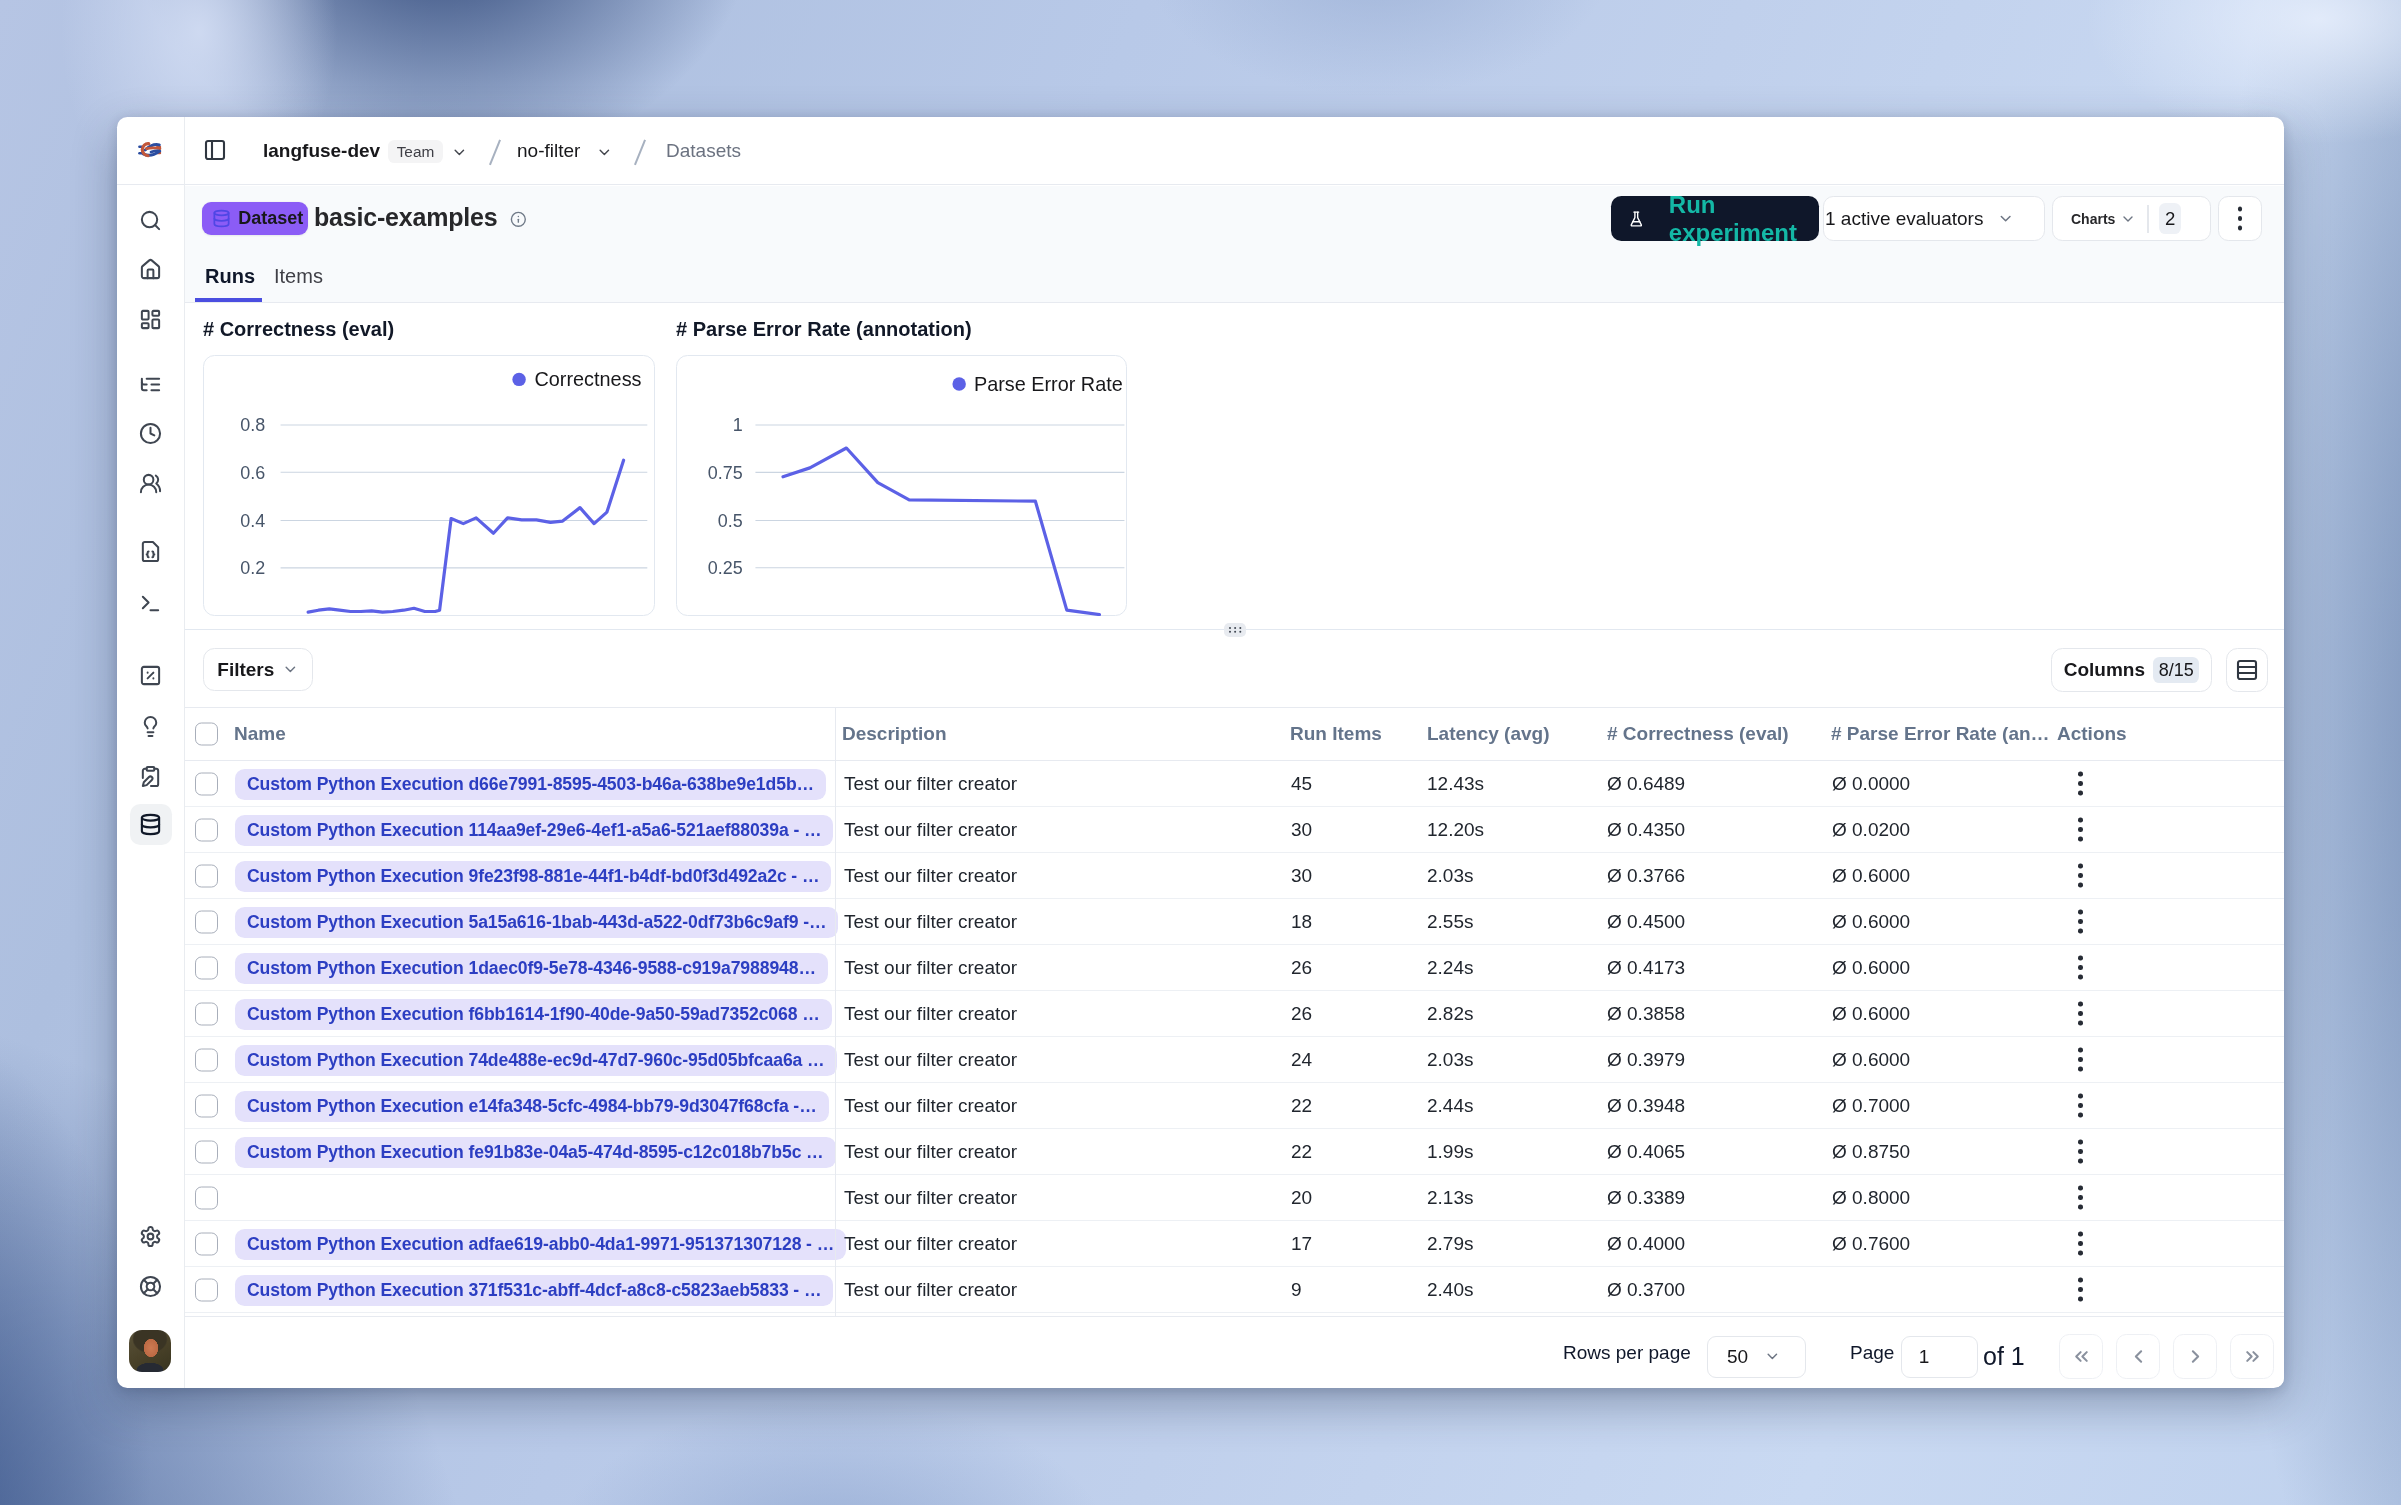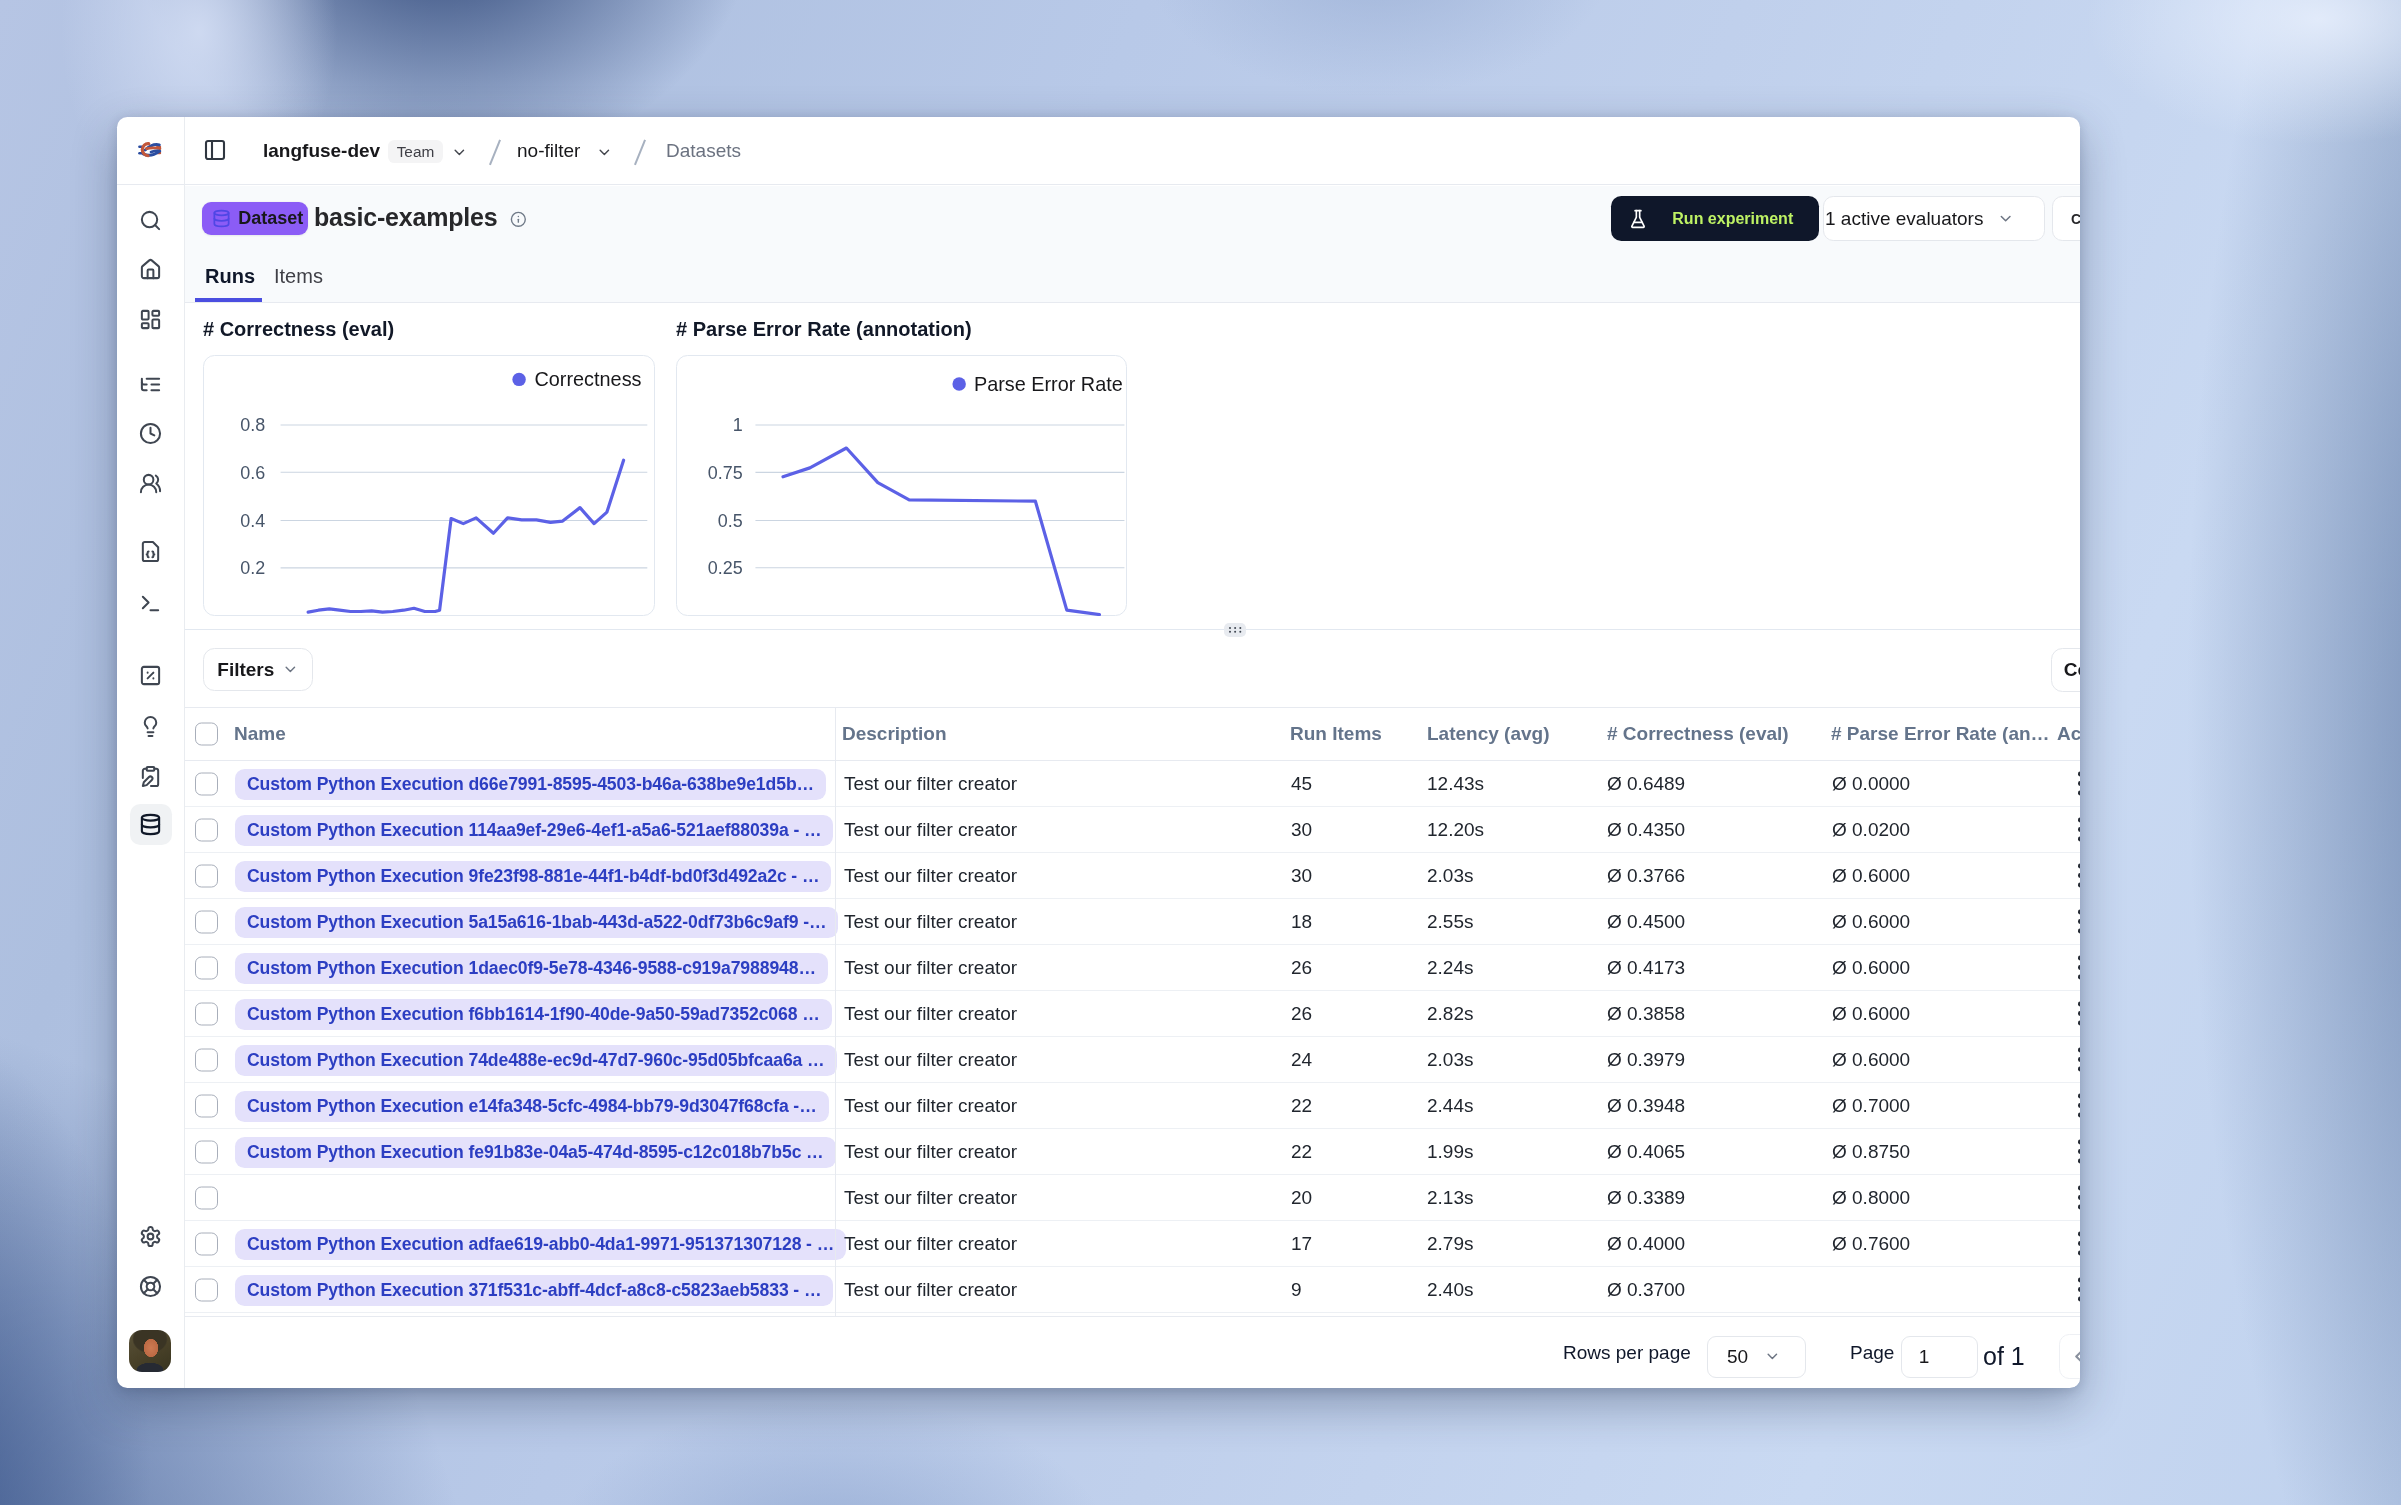--- a/index.html
+++ b/index.html
@@ -9,21 +9,21 @@
  radial-gradient(333px 179px at 2319px 19px, rgba(230,238,252,.9), rgba(230,238,252,0) 70%),
  radial-gradient(192px 269px at 199px 32px, rgba(208,219,242,.95), rgba(208,219,242,0) 72%),
  radial-gradient(487px 384px at 442px -77px, rgba(45,69,118,1), rgba(45,69,118,0) 64%),
  radial-gradient(961px 961px at -192px 1679px, rgba(52,80,135,1), rgba(52,80,135,0) 70%),
  radial-gradient(397px 218px at 833px 1551px, rgba(130,155,200,.6), rgba(130,155,200,0) 70%),
  radial-gradient(461px 1474px at 2556px 705px, rgba(90,117,161,.97), rgba(90,117,161,0) 80%),
  radial-gradient(333px 192px at 1378px -38px, rgba(152,173,211,.7), rgba(152,173,211,0) 70%),
  radial-gradient(269px 577px at -51px 1474px, rgba(55,80,130,.55), rgba(55,80,130,0) 75%),
  linear-gradient(112deg,#b6c5e4 0%,#adbfdf 15%,#b8c9e8 38%,#c0d0ec 58%,#c9d9f2 80%,#c0d2ee 100%);}
 .ab{position:absolute}
-#win{position:absolute;left:117px;top:117px;width:1963px;height:1271px;background:#fff;border-radius:10.3px;overflow:hidden;box-shadow:0 16.7px 45px rgba(25,40,70,.33),0 2.6px 10.3px rgba(25,40,70,.16)}
+#win{position:absolute;left:117px;top:117px;width:2167px;height:1271px;background:#fff;border-radius:10.3px;overflow:hidden;box-shadow:0 16.7px 45px rgba(25,40,70,.33),0 2.6px 10.3px rgba(25,40,70,.16)}
 .hline{position:absolute;background:#e7eaf0;height:1.3px}
 .vline{position:absolute;background:#e7eaf0;width:1.3px}
 .ic{stroke:#3f4651;fill:none;stroke-width:2.1;stroke-linecap:round;stroke-linejoin:round}
 .txt{position:absolute;white-space:nowrap;color:#18181b}
 .muted{color:#64748b}
 .btn{position:absolute;background:#fff;border:1.3px solid #e4e7ec;border-radius:10.3px;display:flex;align-items:center;justify-content:center;white-space:nowrap}
 .badge{background:#eef1f6;border-radius:6.4px;display:inline-flex;align-items:center;justify-content:center;color:#18181b}
 .pill{position:absolute;left:50px;top:7.7px;height:31px;line-height:31px;background:#e4e1fb;border-radius:9.6px;padding:0 12px;font-size:17.6px;font-weight:bold;color:#2c3ec2;letter-spacing:-0.1px}
 .row{position:relative;height:46px;border-bottom:1.3px solid #edf0f4}
 .cell{position:absolute;top:50%;transform:translateY(-50%);font-size:19px;color:#21262e;white-space:nowrap}
@@ -183,21 +183,21 @@
         <path d="M12 16v-4"></path>
         <path d="M12 8h.01"></path>
       </svg>
 
     <div class="ab" style="left:1494px;top:79px;width:208px;height:45px;background:#0f172a;border-radius:10.3px;display:flex;align-items:center;padding-left:17.3px">
       <svg class="ic" style="stroke:#fff;stroke-width:2" width="20" height="20" viewBox="0 0 24 24">
           <path d="M10 2v7.527a2 2 0 0 1-.211.896L4.72 20.55a1 1 0 0 0 .9 1.45h12.76a1 1 0 0 0 .9-1.45l-5.069-10.127A2 2 0 0 1 14 9.527V2"></path>
           <path d="M8.5 2h7"></path>
           <path d="M7 16h10"></path>
         </svg>
-      <span style="font-size:16px;font-weight:600;color:#bef264;margin-left:24px">Run experiment</span>
+      <span style="font-size:24px;font-weight:600;color:#14b8a6;margin-left:24px">Run experiment</span>
     </div>
     <div class="btn" style="left:1706px;top:79px;width:222px;height:45px;justify-content:flex-start;padding-left:1px">
       <span style="font-size:19px;color:#18181b">1 active evaluators</span>
       <svg class="ic" style="stroke:#6d7583;margin-left:14px" width="17.3" height="17.3" viewBox="0 0 24 24">
           <path d="m6 9 6 6 6-6"></path>
         </svg>
     </div>
     <div class="btn" style="left:1935px;top:79px;width:159px;height:45px;justify-content:flex-start;padding-left:18px">
       <span style="font-size:14px;font-weight:600;color:#27272a">Charts</span>
       <svg class="ic" style="stroke:#6d7583;margin-left:5.1px" width="16" height="16" viewBox="0 0 24 24">

